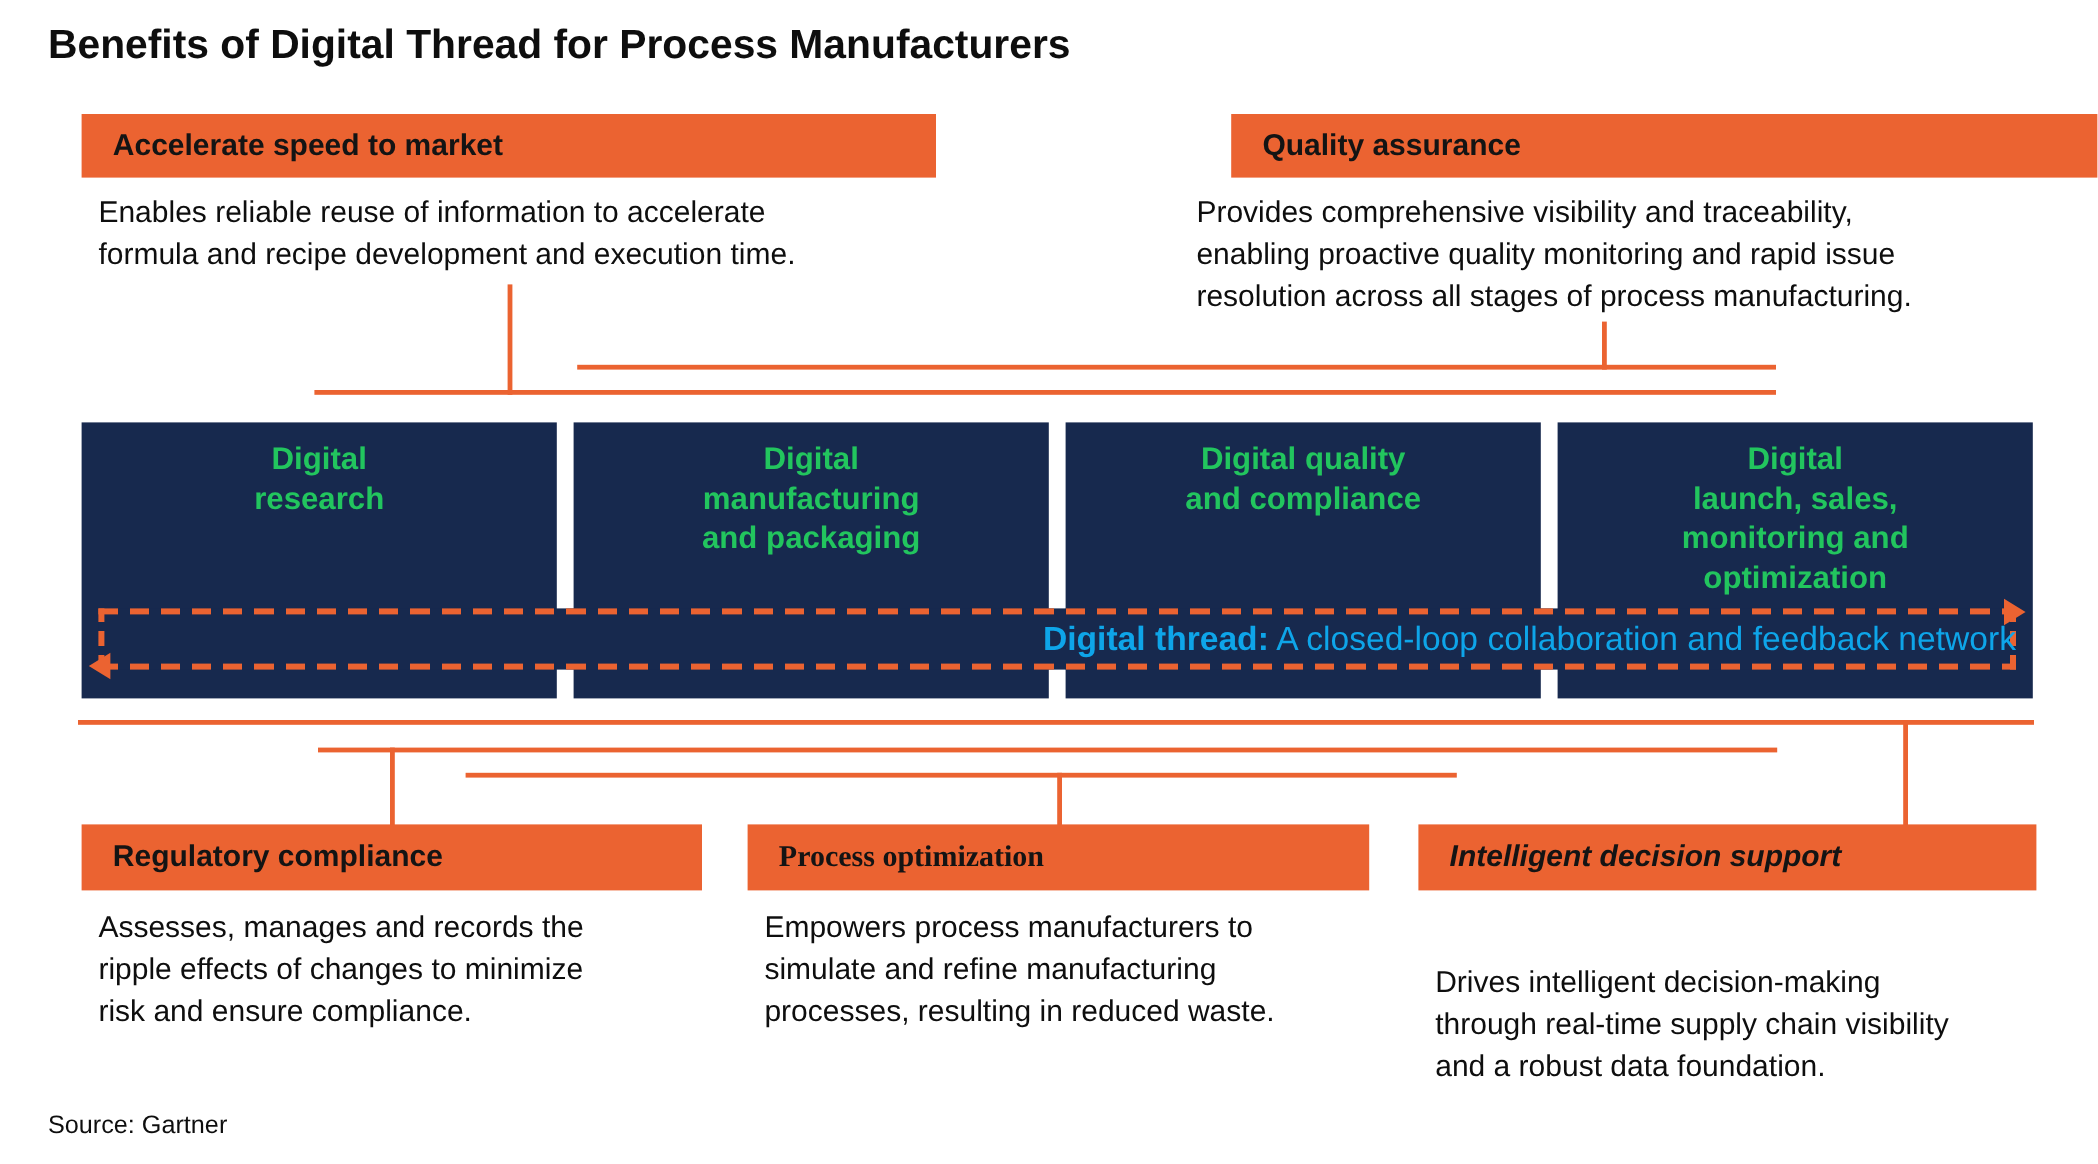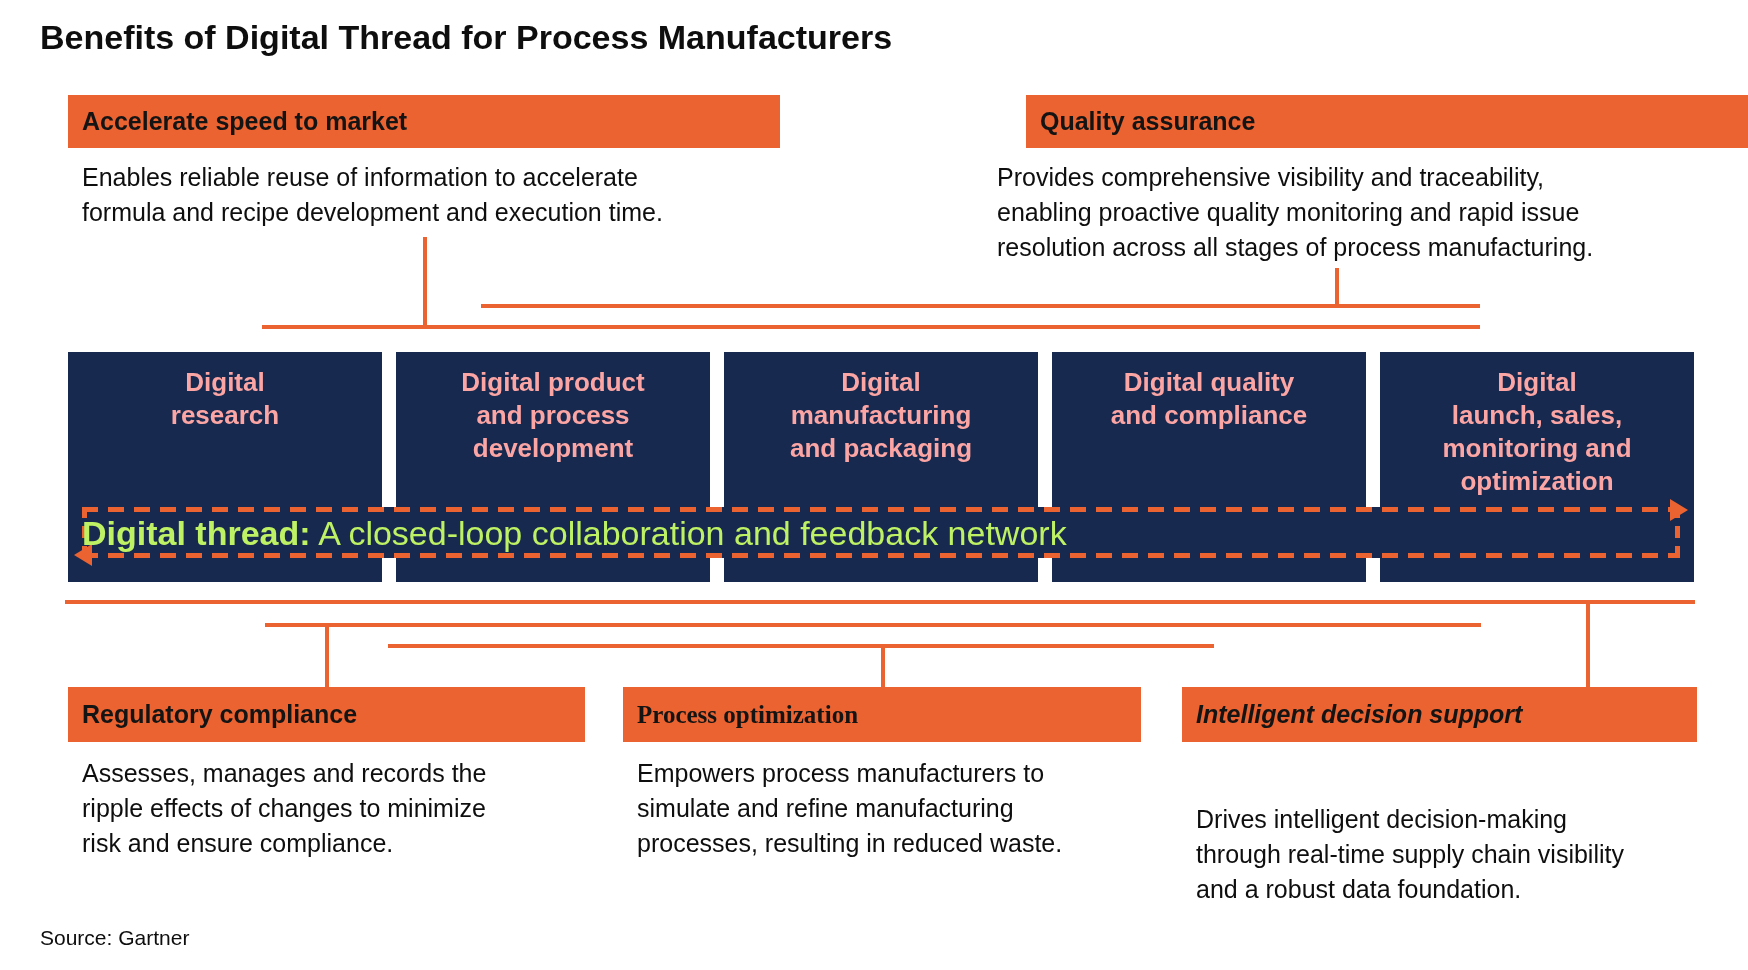--- a/index.html
+++ b/index.html
@@ -9,21 +9,21 @@
   }
   *{box-sizing:border-box;margin:0;padding:0;}
   html,body{background:#fff;}
   body{font-family:"Liberation Sans",sans-serif;}
   .canvas{position:relative;width:1748px;height:970px;background:#fff;overflow:hidden;}
 
   .title{position:absolute;left:40px;top:18px;font-size:34px;font-weight:bold;color:var(--text);letter-spacing:0;}
 
   
   .bar{position:absolute;height:53px;background:var(--orange);color:#141414;
-       font-size:25px;font-weight:bold;line-height:53px;padding-left:14px;white-space:nowrap;}
+       font-size:25px;font-weight:bold;line-height:53px;padding-left:26px;white-space:nowrap;}
   .bar-accel{left:68px;top:95px;width:712px;}
   .bar-quality{left:983px;top:95px;width:840px;margin-left:43px;}
   .bar-reg{left:68px;top:687px;width:517px;height:55px;line-height:55px;}
   .bar-proc{left:623px;top:687px;width:518px;height:55px;line-height:55px;font-family:Liberation Serif, serif;}
   .bar-intel{left:1182px;top:687px;width:515px;height:55px;line-height:55px;font-style:italic;}
 
   
   .desc{position:absolute;font-size:25px;line-height:35px;color:var(--text);white-space:pre-line;}
   .desc-accel{left:82px;top:160px;}
   .desc-quality{left:997px;top:160px;}
@@ -41,40 +41,40 @@
   .h-quality{left:481px;top:304px;width:999px;}
   .h-bottom1{left:65px;top:600px;width:1630px;}
   .v-intel{left:1586px;top:600px;height:88px;}
   .h-bottom2{left:265px;top:623px;width:1216px;}
   .v-reg{left:325px;top:623px;height:65px;}
   .h-bottom3{left:388px;top:644px;width:826px;}
   .v-proc{left:881px;top:644px;height:44px;}
 
   
   .stages{position:absolute;left:68px;top:352px;width:1626px;height:230px;display:flex;gap:14px;z-index:1;}
-  .stage{flex:1;background:var(--navy);color:#fca5a5;font-size:26px;font-weight:bold;line-height:33px;
+  .stage{flex:1;background:var(--navy);color:#22c55e;font-size:26px;font-weight:bold;line-height:33px;
          text-align:center;padding-top:14px;white-space:pre-line;}
 
   
   .thread-band{position:absolute;left:82px;top:507px;width:1598px;height:51px;background:var(--navy);z-index:2;}
   .dash-h{position:absolute;left:0;width:100%;height:5px;
           background:repeating-linear-gradient(90deg,var(--orange) 0 16px,transparent 16px 26px);}
   .dash-top{top:0;}
   .dash-bottom{bottom:0;}
   .dash-v{position:absolute;top:0;height:100%;width:5px;
           background:repeating-linear-gradient(0deg,var(--orange) 0 12px,transparent 12px 20px);}
   .dash-left{left:0;}
   .dash-right{right:0;}
   .arrow{position:absolute;width:0;height:0;border-style:solid;}
   .arrow-left{left:-8px;bottom:-8px;border-width:11px 18px 11px 0;
               border-color:transparent var(--orange) transparent transparent;}
   .arrow-right{right:-8px;top:-8px;border-width:11px 0 11px 18px;
                border-color:transparent transparent transparent var(--orange);}
   .thread-text{position:absolute;left:0;right:0;top:50%;transform:translateY(-50%);
-               text-align:left;color:#bef264;font-size:34px;white-space:nowrap;}
+               text-align:right;color:#0ea5e9;font-size:28px;white-space:nowrap;}
   .thread-text .b{font-weight:bold;}
 
   .source{position:absolute;left:40px;top:893px;font-size:21px;line-height:30px;color:var(--text);white-space:pre-line;}
 </style>
 </head>
 <body>
 
 <div class="canvas">
 
   <div class="title">Benefits of Digital Thread for Process Manufacturers</div>
@@ -93,23 +93,20 @@
 resolution across all stages of process manufacturing.</div>
 
   <div class="vline v-accel"></div>
   <div class="hline h-accel"></div>
   <div class="vline v-quality"></div>
   <div class="hline h-quality"></div>
 
   <div class="stages">
     <div class="stage">Digital
 research</div>
-    <div class="stage">Digital product
-and process
-development</div>
     <div class="stage">Digital
 manufacturing
 and packaging</div>
     <div class="stage">Digital quality
 and compliance</div>
     <div class="stage">Digital
 launch, sales,
 monitoring and
 optimization</div>
   </div>

